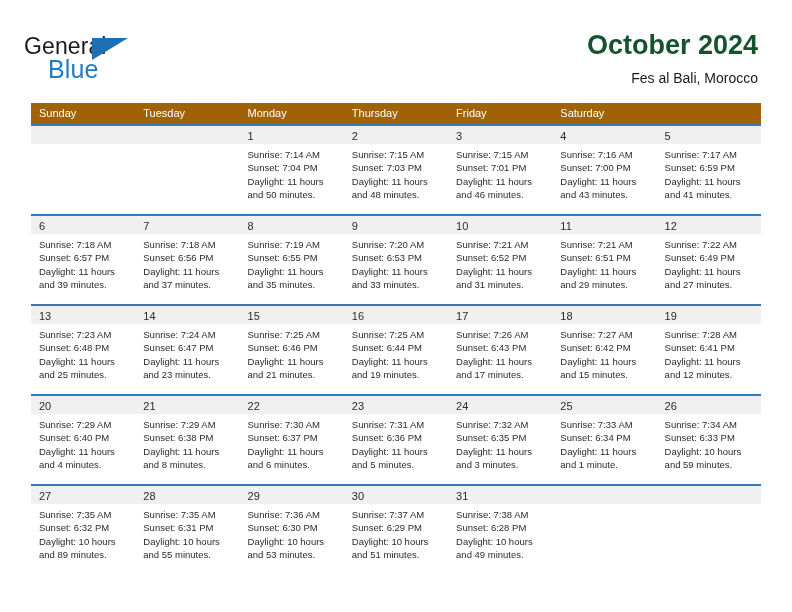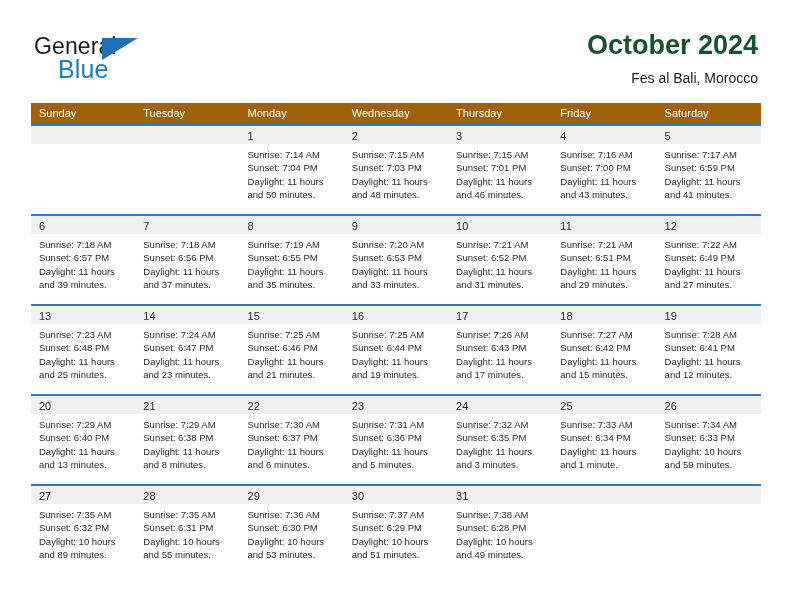--- a/index.html
+++ b/index.html
@@ -27,21 +27,21 @@
   .top-bar {
     position: absolute;
     left: 0;
     top: 0;
     width: 792px;
     height: 100px;
   }
 
   .brand {
     position: absolute;
-    left: 34px;
+    left: 24px;
     top: 33px;
     width: 170px;
     height: 50px;
     text-align: center;
   }
   .brand-general {
     position: absolute;
     left: 0;
     top: 0;
     font-size: 23px;
@@ -177,21 +177,20 @@
       <div class="cal-subtitle">Fes al Bali, Morocco</div>
     </div>
 
   </div>
 
   <div class="calendar">
     <div class="dow-row">
         <div class="dow-cell">Sunday</div>
         <div class="dow-cell">Tuesday</div>
         <div class="dow-cell">Monday</div>
-        <div class="dow-cell">Wednesday</div>
         <div class="dow-cell">Thursday</div>
         <div class="dow-cell">Friday</div>
         <div class="dow-cell">Saturday</div>
       </div>
     <div id="weeks-container">
         <div class="week-row first">
           <div class="day-cell">
             <div class="date-band"><span class="date-num"></span></div>
           </div>
           <div class="day-cell">
@@ -373,21 +372,21 @@
             </div>
           </div>
         </div>
         <div class="week-row">
           <div class="day-cell">
             <div class="date-band"><span class="date-num">20</span></div>
             <div class="day-info">
               <div class="info-line">Sunrise: 7:29 AM</div>
               <div class="info-line">Sunset: 6:40 PM</div>
               <div class="info-line">Daylight: 11 hours</div>
-              <div class="info-line">and 13 minutes.</div>
+              <div class="info-line">and 4 minutes.</div>
             </div>
           </div>
           <div class="day-cell">
             <div class="date-band"><span class="date-num">21</span></div>
             <div class="day-info">
               <div class="info-line">Sunrise: 7:29 AM</div>
               <div class="info-line">Sunset: 6:38 PM</div>
               <div class="info-line">Daylight: 11 hours</div>
               <div class="info-line">and 8 minutes.</div>
             </div>

